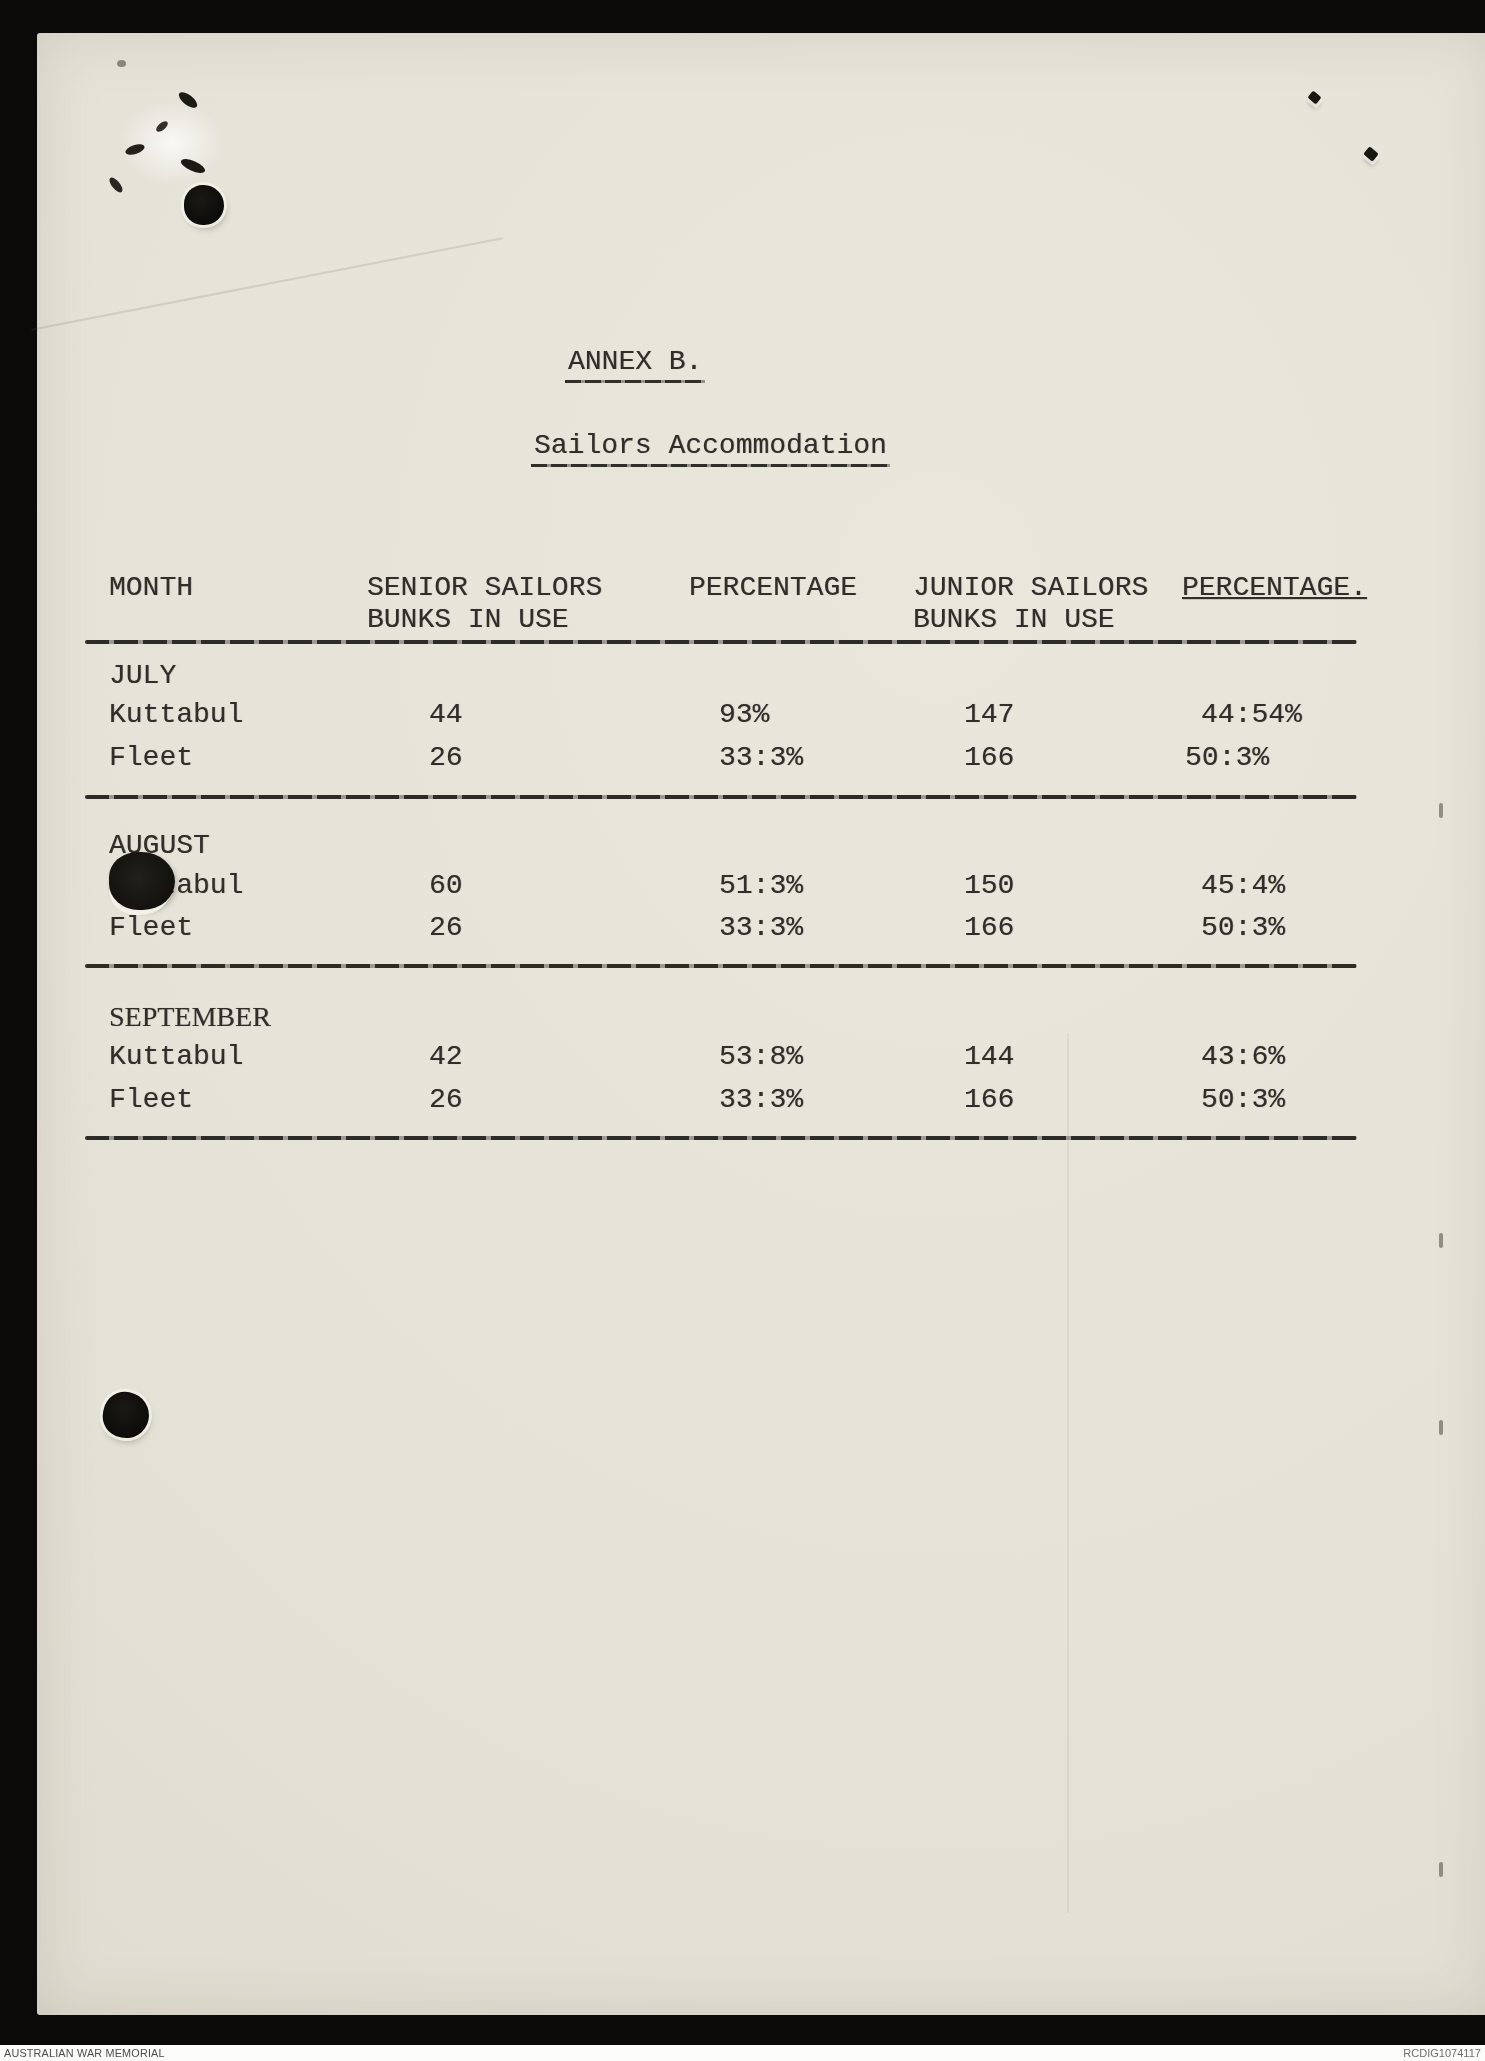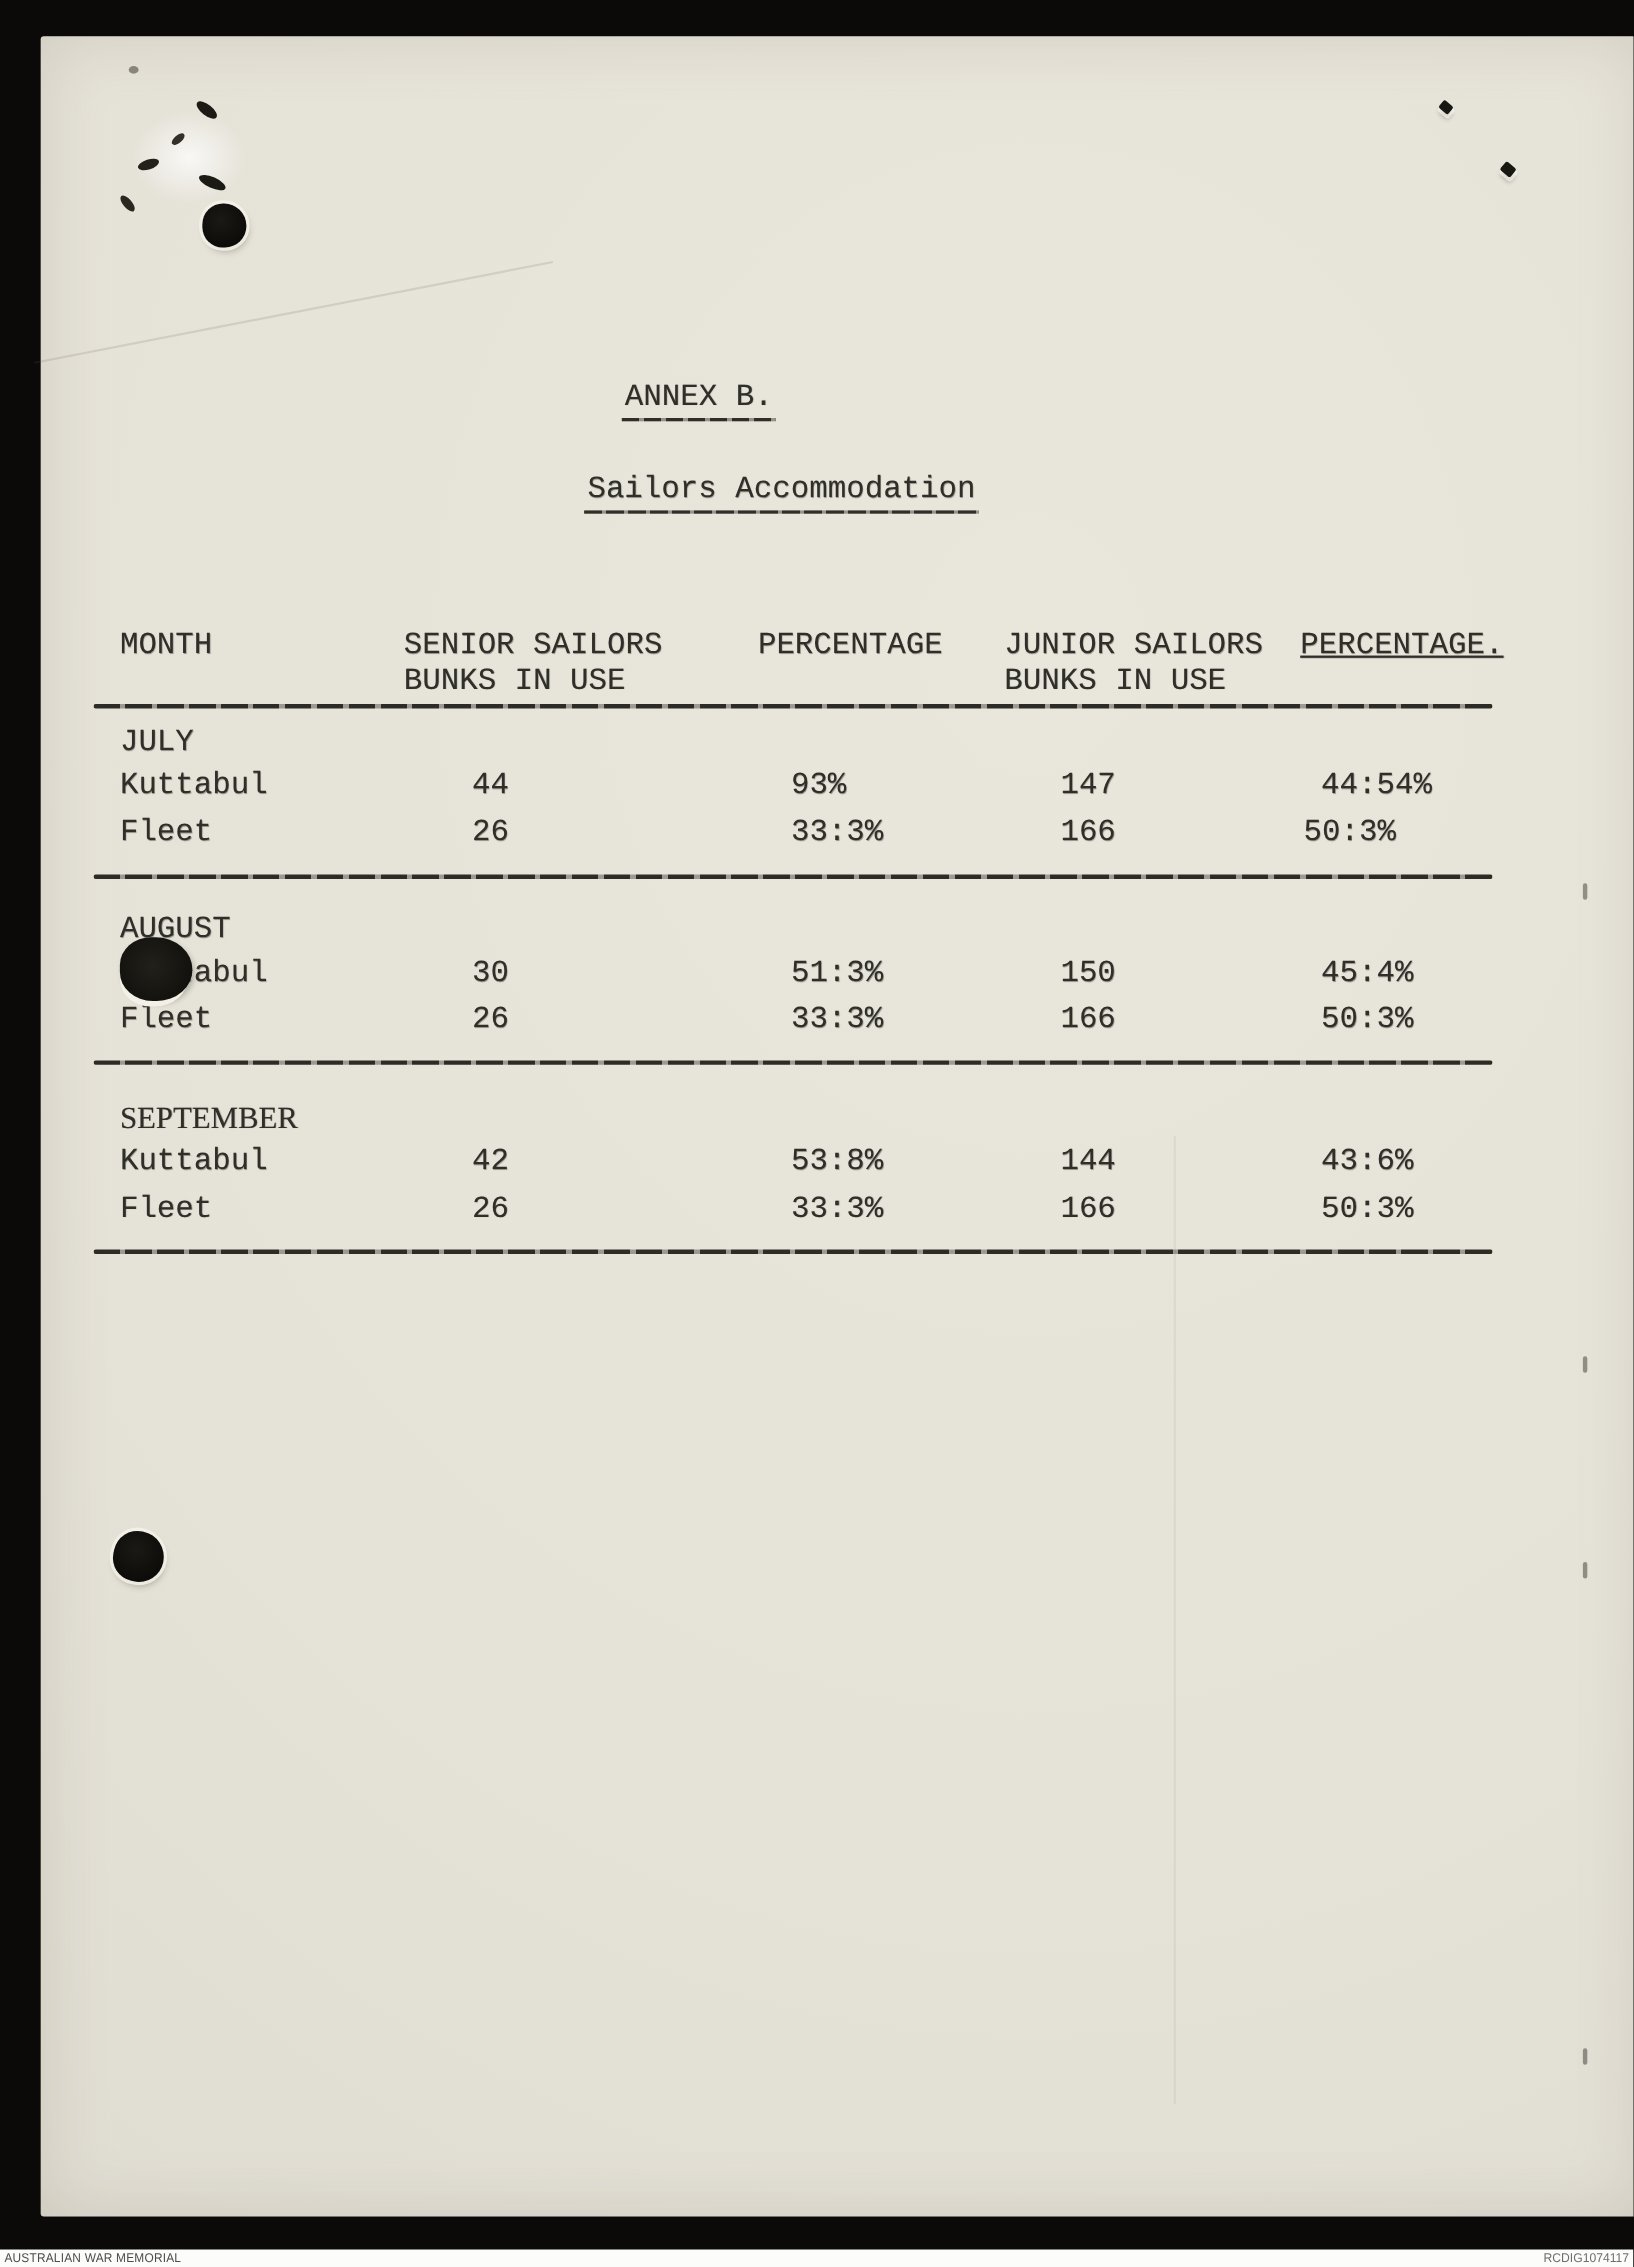--- a/index.html
+++ b/index.html
@@ -188,21 +188,21 @@
         <span class="typed c c-junior">166</span>
         <span class="typed c c-pct2" style="left:1148px;">50:3%</span>
       </div>
       <div class="rule" style="top:762px;"></div>
     </div>
 
     <div>
       <div class="typed" style="left:72px; top:798px;">AUGUST</div>
       <div class="row" style="top:838px;">
         <span class="typed c c-name">Kuttabul</span>
-        <span class="typed c c-senior">30</span>
+        <span class="typed c c-senior">60</span>
         <span class="typed c c-pct1">51:3%</span>
         <span class="typed c c-junior">150</span>
         <span class="typed c c-pct2">45:4%</span>
       </div>
       <div class="row" style="top:880px;">
         <span class="typed c c-name">Fleet</span>
         <span class="typed c c-senior">26</span>
         <span class="typed c c-pct1">33:3%</span>
         <span class="typed c c-junior">166</span>
         <span class="typed c c-pct2">50:3%</span>

